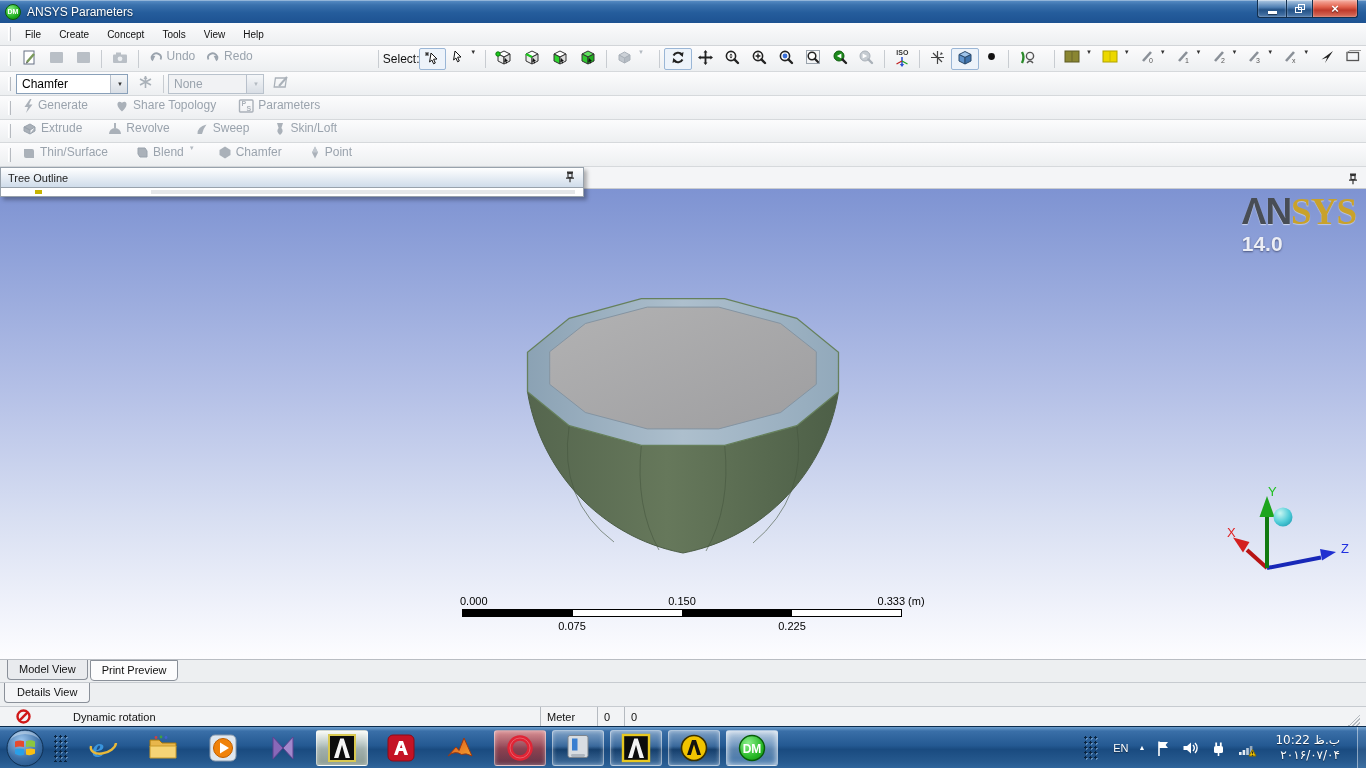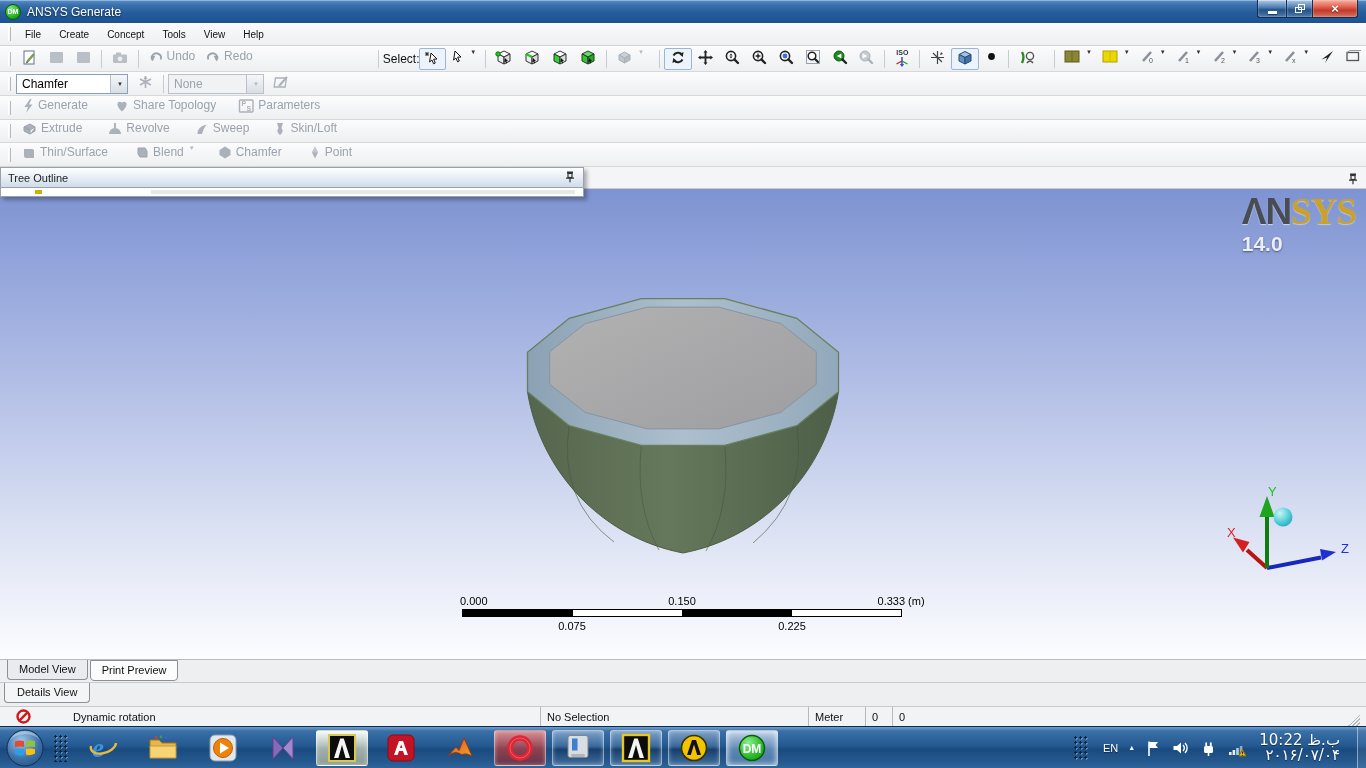--- a/index.html
+++ b/index.html
@@ -116,33 +116,33 @@
   .task-btn { width:52px; height:36px; margin:0 3px; border:1px solid rgba(255,255,255,.5); border-radius:3px;
     background:linear-gradient(180deg,rgba(255,255,255,.34),rgba(255,255,255,.10) 45%,rgba(0,0,0,.15) 55%,rgba(255,255,255,.12));
     box-shadow:inset 0 0 4px rgba(255,255,255,.4); display:flex; align-items:center; justify-content:center; }
   .task-btn.hot { background:linear-gradient(180deg,rgba(255,255,248,.97),rgba(255,246,205,.6) 50%,rgba(238,219,150,.5)); }
   .task-btn.opera-cell { background:linear-gradient(180deg,rgba(255,150,140,.8),rgba(221,62,50,.6) 50%,rgba(150,22,15,.55)); }
   .task-btn.active { background:linear-gradient(180deg,rgba(255,255,255,.65),rgba(205,228,250,.4) 50%,rgba(125,172,220,.35));
     box-shadow:inset 0 0 6px rgba(255,255,255,.85); }
   .tray { margin-left:auto; display:flex; align-items:center; gap:10px; color:#fff; }
   .tray-lang { font-size:11px; text-shadow:0 1px 1px rgba(0,0,0,.5); }
   .tray-exp { font-size:7px; color:#fff; }
-  .tray-clock { text-align:right; font-size:15px; font-family:"DejaVu Sans",sans-serif; line-height:15px;
-    margin-left:2px; text-shadow:0 1px 1px rgba(0,0,0,.5); }
+  .tray-clock { text-align:right; font-size:12px; font-family:"DejaVu Sans",sans-serif; line-height:15px;
+    margin-left:8px; text-shadow:0 1px 1px rgba(0,0,0,.5); }
   .show-desktop { width:9px; height:42px; margin-left:7px; border-left:1px solid rgba(255,255,255,.45);
     background:rgba(255,255,255,.07); }
 </style>
 </head>
 <body>
 
 <div id="app">
 
   <div class="titlebar">
     <span class="app-ico">DM</span>
-    <span class="title-text">ANSYS Generate</span>
+    <span class="title-text">ANSYS Parameters</span>
     <div class="win-controls">
       <div class="wc min">
           <span class="g-min"></span>
         </div>
       <div class="wc max">
           <span class="g-restore">
             <i class="f"></i>
             <i class="b"></i>
           </span>
         </div>
@@ -641,23 +641,20 @@
   </div>
 
   <div class="statusbar">
     <div class="sb-seg sb-1">
       <svg width="15" height="15" style="margin-left:10px">
           <circle cx="7.5" cy="7.5" r="6" fill="none" stroke="#d01818" stroke-width="2.4"></circle>
           <line x1="3.4" y1="11.6" x2="11.6" y2="3.4" stroke="#d01818" stroke-width="2.4"></line>
         </svg>
       <span class="sb-mode-txt">Dynamic rotation</span>
     </div>
-    <div class="sb-seg sb-2">
-      <span>No Selection</span>
-    </div>
     <div class="sb-seg sb-3">
       <span>Meter</span>
     </div>
     <div class="sb-seg sb-4">
       <span>0</span>
     </div>
     <div class="sb-seg sb-5">
       <span>0</span>
       <span class="sb-gripmark"></span>
     </div>

